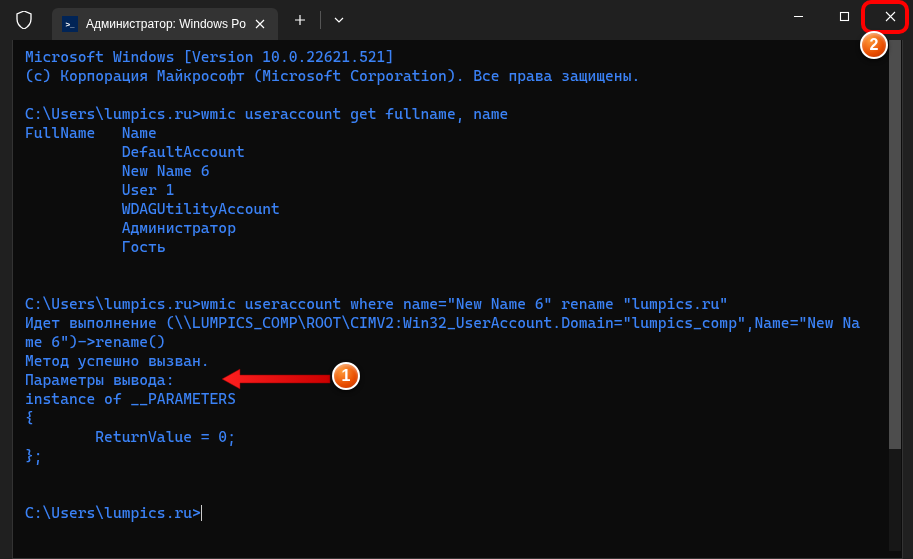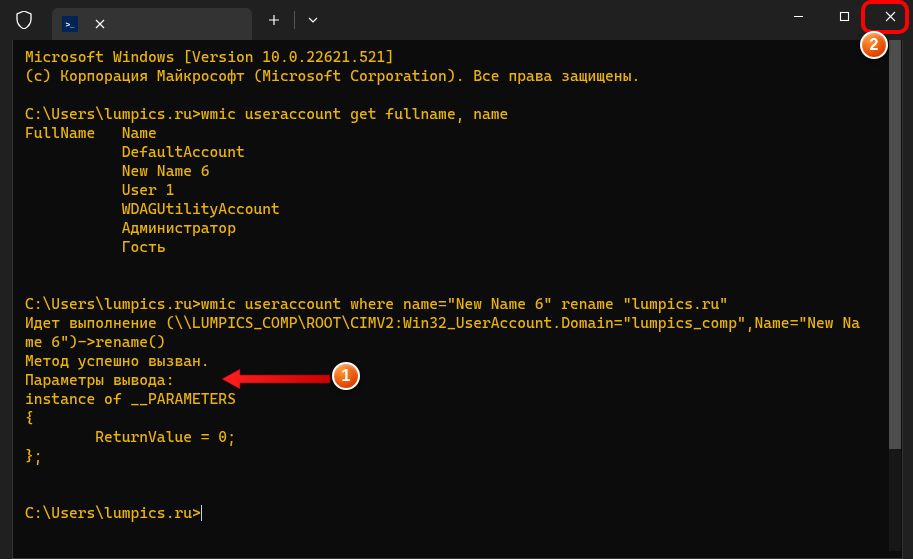--- a/index.html
+++ b/index.html
@@ -116,21 +116,21 @@
     right: 4px;
     top: 0px;
     width: 48px;
     height: 34px;
     border: 4px solid #ff0000;
     border-radius: 10px;
     pointer-events: none;
   }
   .terminal {
     background: #0c0c0c;
-    color: #eab308;
+    color: #3b82f6;
     font-family: 'Cascadia Mono', 'Consolas', monospace;
     font-size: 15px;
     line-height: 19px;
     padding: 8px 8px 8px 12px;
     height: calc(100% - 40px);
     width: calc(100% - 22px);
     margin: 0 10px 0 12px;
     white-space: pre;
     overflow: hidden;
     position: relative;
@@ -193,20 +193,21 @@
 <div class="titlebar">
   <div class="shield">
     <svg width="16" height="18" viewBox="0 0 16 18">
       <path d="M8 0 L15 3 V8 C15 13 12 16 8 18 C4 16 1 13 1 8 V3 Z" fill="none" stroke="#ffffff" stroke-width="1.3"></path>
     </svg>
   </div>
   <div class="tab">
     <div class="tab-icon">
       <span style="font-size:8px;">&gt;_</span>
     </div>
+    <div class="tab-title">Администратор: Windows Po</div>
     <div class="tab-close">
       <svg width="10" height="10" viewBox="0 0 10 10">
           <path d="M1 1 L9 9 M9 1 L1 9" stroke="#fff" stroke-width="1.2"></path>
         </svg>
     </div>
   </div>
   <div class="new-tab">
     <svg width="12" height="12" viewBox="0 0 12 12">
         <path d="M6 1 V11 M1 6 H11" stroke="#fff" stroke-width="1.2"></path>
       </svg>

